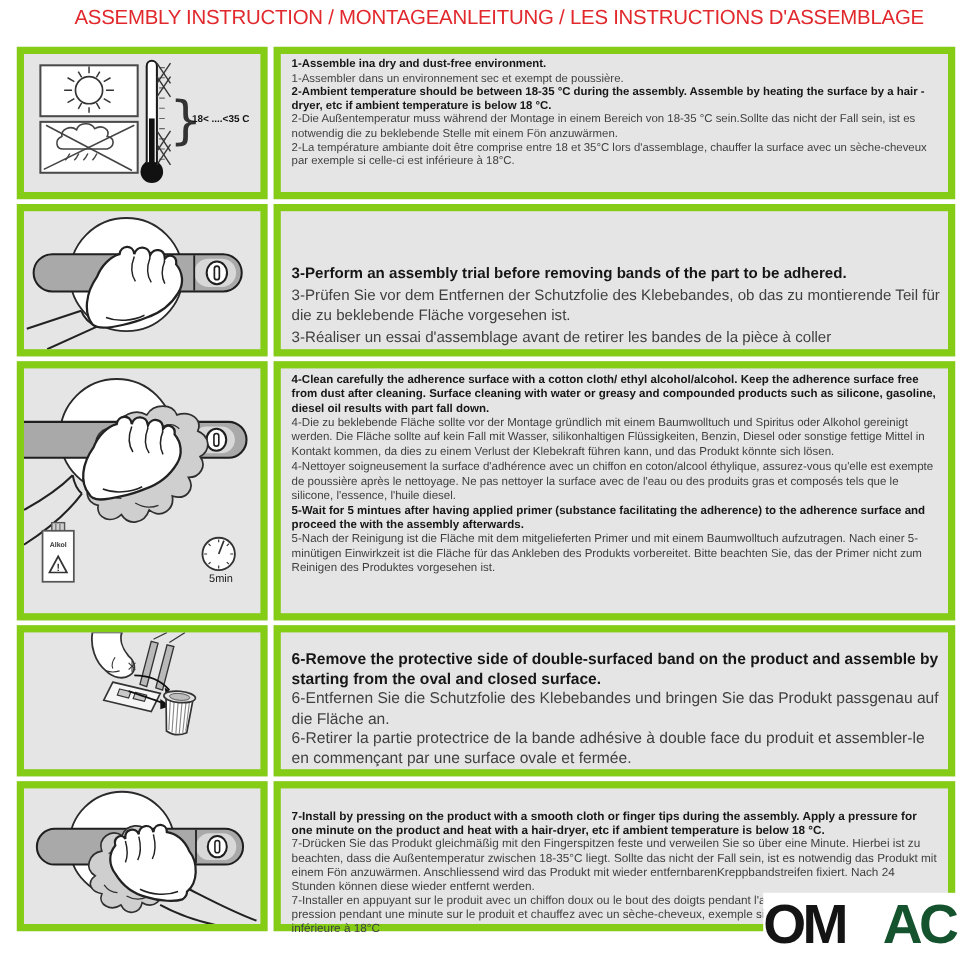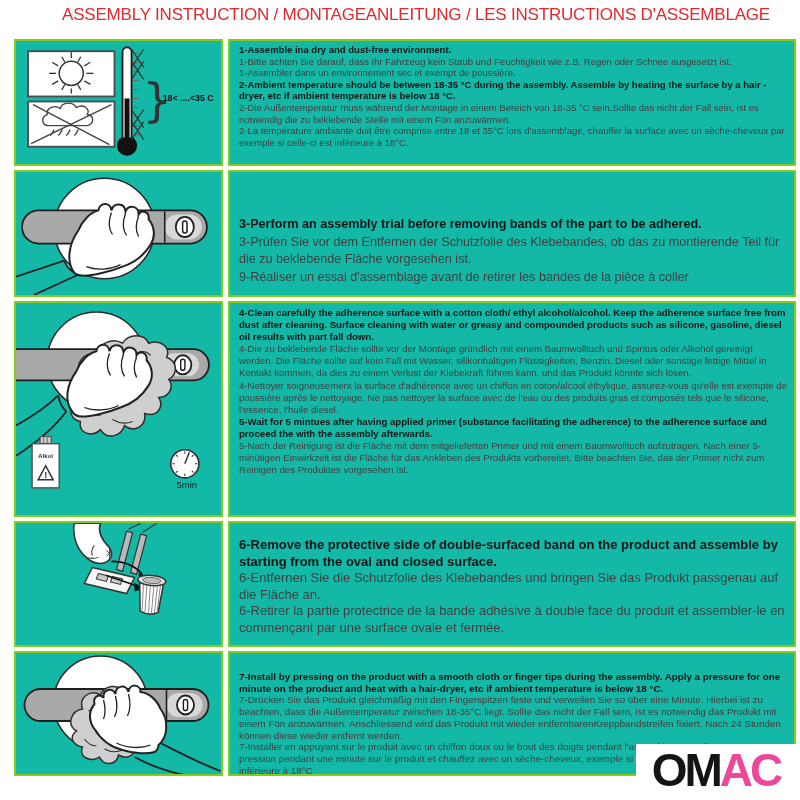--- a/index.html
+++ b/index.html
@@ -1,40 +1,40 @@
 <!DOCTYPE html>
 <html><head>
 <meta charset="utf-8">
 <style>
   *{margin:0;padding:0;box-sizing:border-box}
   html,body{width:800px;height:800px}
   body{background:#fff;font-family:"Liberation Sans",sans-serif;position:relative;overflow:hidden}
   .title{position:absolute;top:5px;left:16px;width:100%;text-align:center;font-weight:normal;
          font-size:17px;letter-spacing:-0.2px;color:#e1282d;white-space:nowrap}
-  .box{position:absolute;border:2px solid #84cc16;background:#14b8a6}
+  .box{position:absolute;border:6px solid #84cc16;background:#e5e5e5}
   .illus{left:14px;width:209px}
   .textbox{left:228px;width:568px;color:#3f3f3f}
   .r1{top:39px;height:127px}
   .r2{top:170px;height:127px}
   .r3{top:301px;height:216px}
   .r4{top:521px;height:126px}
   .r5{top:651px;height:125px}
   .textbox.r1{font-size:9.5px;line-height:11.6px;padding:3px 6px 2px 9px}
   .textbox.r2{font-size:12.6px;line-height:17.5px;padding:44px 6px 16px 9px}
   .textbox.r3{font-size:9.6px;line-height:12.1px;padding:4px 6px 16px 9px}
   .textbox.r4{font-size:13px;line-height:16.5px;padding:14px 6px 2px 9px}
   .textbox.r5{font-size:9.8px;line-height:11.7px;padding:18px 6px 2px 9px}
   .step + .step{margin-top:0}
   .en{font-weight:bold;color:#161616}
   svg{display:block;width:100%;height:100%}
   .logo{position:absolute;top:744px;left:636px;width:162px;height:52px;background:#fff;
-        display:flex;align-items:center;justify-content:center;z-index:5;
+        display:flex;align-items:center;justify-content:space-between;z-index:5;
         font-weight:bold;font-size:46px;letter-spacing:-3px;line-height:1;padding-right:2px}
   .logo-black{color:#141414}
-  .logo-red{color:#ec4899}
+  .logo-red{color:#14532d}
 </style>
 </head>
 <body>
 
 <div class="title">ASSEMBLY INSTRUCTION / MONTAGEANLEITUNG / LES INSTRUCTIONS D'ASSEMBLAGE</div>
 
 <div class="box illus r1">
   <svg viewBox="0 0 204 122">
     <g>
       <rect x="12" y="10" width="86" height="45" fill="#fff" stroke="#4a4a4a" stroke-width="1.8"></rect>
@@ -96,21 +96,20 @@
           <line x1="127" y1="80" x2="115" y2="98"></line>
       </g>
       <text x="126" y="74" font-size="46" fill="#333" font-family="DejaVu Sans, sans-serif">}</text>
     </g>
     <text x="146" y="60" font-size="8.8" font-weight="bold" fill="#111">18&lt; ....&lt;35 C</text>
   </svg>
 </div>
 <div class="box textbox r1">
   <div class="step">
     <p class="en">1-Assemble ina dry and dust-free environment.</p>
-    <p class="de">1-Bitte achten Sie darauf, dass Ihr Fahrzeug kein Staub und Feuchtigkeit wie z.B. Regen oder Schnee ausgesetzt ist.</p>
     <p class="fr">1-Assembler dans un environnement sec et exempt de poussière.</p>
   </div>
   <div class="step">
     <p class="en">2-Ambient temperature should be between 18-35 °C  during the assembly. Assemble by heating the surface by a hair -dryer, etc if ambient temperature is below 18 °C.</p>
     <p class="de">2-Die Außentemperatur muss während der Montage in einem Bereich von 18-35 °C  sein.Sollte das nicht der Fall sein, ist es notwendig die zu beklebende Stelle mit einem Fön anzuwärmen.</p>
     <p class="fr">2-La température ambiante doit être comprise entre 18 et 35°C lors d'assemblage, chauffer la surface avec un sèche-cheveux par exemple si celle-ci est inférieure à 18°C.</p>
   </div>
 </div>
 
 <div class="box illus r2">
@@ -136,21 +135,21 @@
         <path d="M 122,44 C 119,51 119,58 122,64"></path>
         <path d="M 70,94 C 80,98 94,97 104,92"></path>
       </g>
     </g>
   </svg>
 </div>
 <div class="box textbox r2">
   <div class="step">
     <p class="en">3-Perform an assembly trial before removing bands of the part to be adhered.</p>
     <p class="de">3-Prüfen Sie vor dem Entfernen der Schutzfolie des Klebebandes, ob das zu montierende Teil für die zu beklebende Fläche vorgesehen ist.</p>
-    <p class="fr">9-Réaliser un essai d'assemblage avant de retirer les bandes de la pièce à coller</p>
+    <p class="fr">3-Réaliser un essai d'assemblage avant de retirer les bandes de la pièce à coller</p>
   </div>
 </div>
 
 <div class="box illus r3">
   <svg viewBox="0 0 204 211">
     <circle cx="80" cy="58" r="49" fill="#fff" stroke="#2a2a2a" stroke-width="1.6"></circle>
     <g>
       <rect x="-16" y="46" width="208" height="31" rx="15.5" fill="#a9a9a9" stroke="#1f1f1f" stroke-width="1.8"></rect>
       <rect x="146" y="50" width="36" height="23" rx="11.5" fill="#d8d8d8"></rect>
       <line x1="146" y1="47" x2="146" y2="76" stroke="#1f1f1f" stroke-width="1.6"></line>

